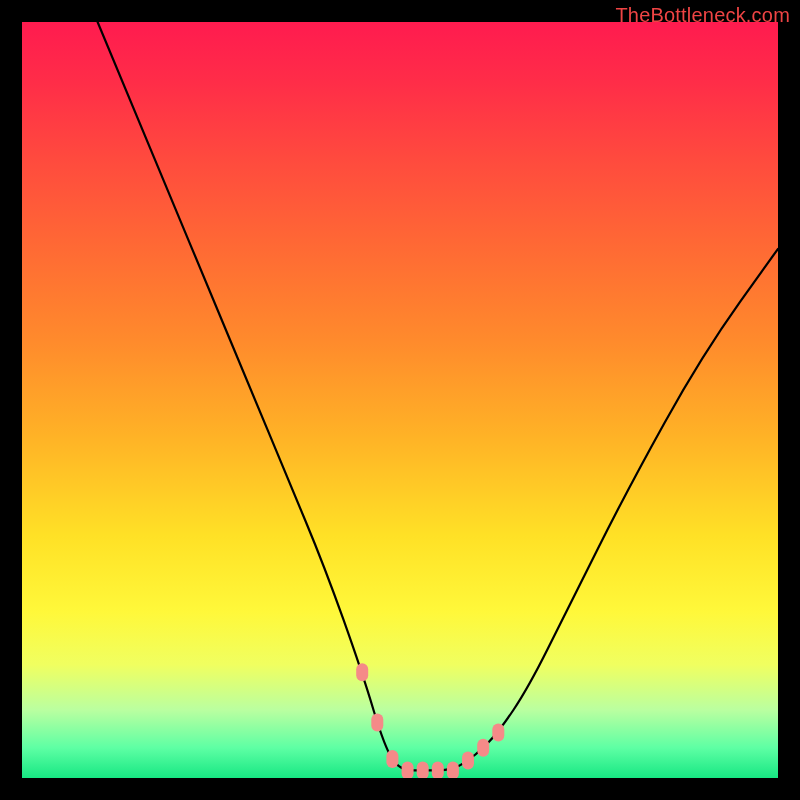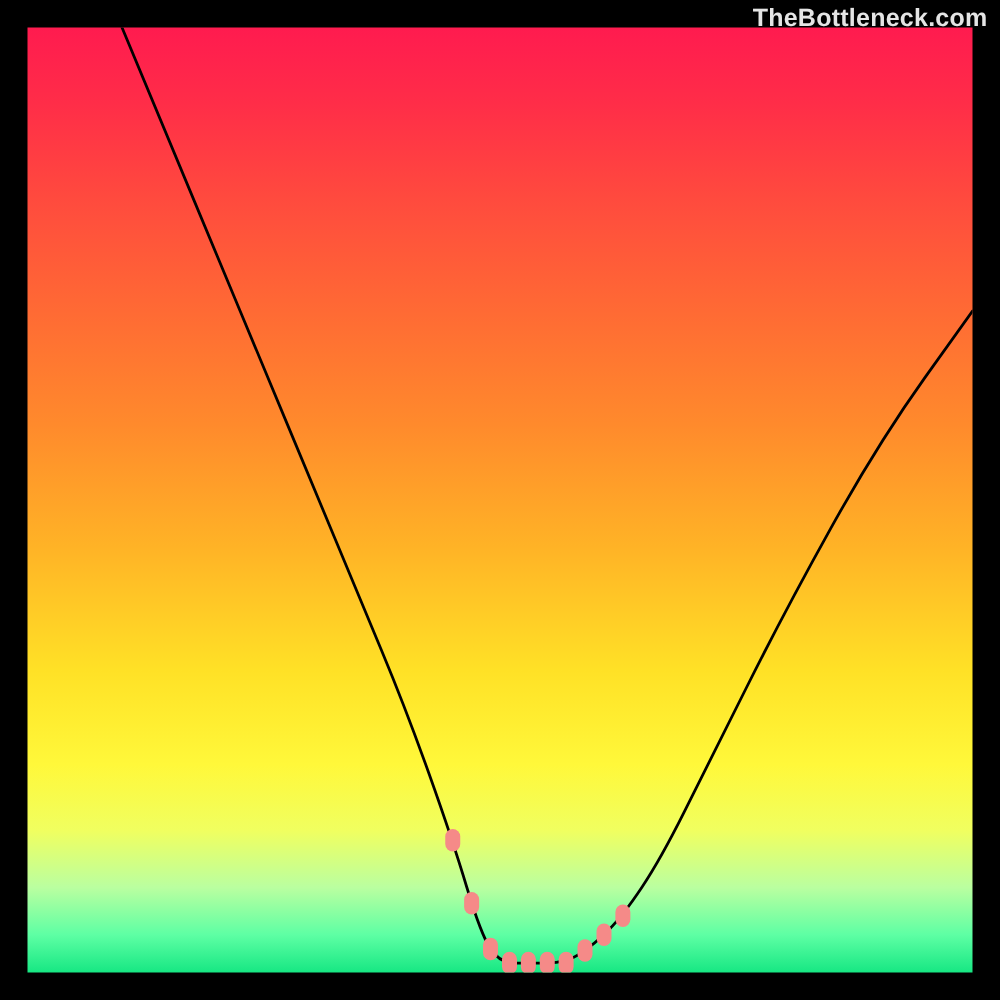--- a/index.html
+++ b/index.html
@@ -38,23 +38,23 @@
       #f0ff60 85%,
       #baffa0 91%,
       #5effa4 96%,
       #17e783 100%
     );
   }
   .watermark {
     position: absolute;
     top: 4px;
     right: 10px;
-    color: #e5e5e5;
+    color: #ef4444;
     font-size: 20px;
-    font-weight: 700;
+    font-weight: 400;
     letter-spacing: 0.2px;
     pointer-events: none;
   }
   svg.curve {
     position: absolute;
     left: 22px;
     top: 22px;
     width: 756px;
     height: 756px;
     pointer-events: none;

